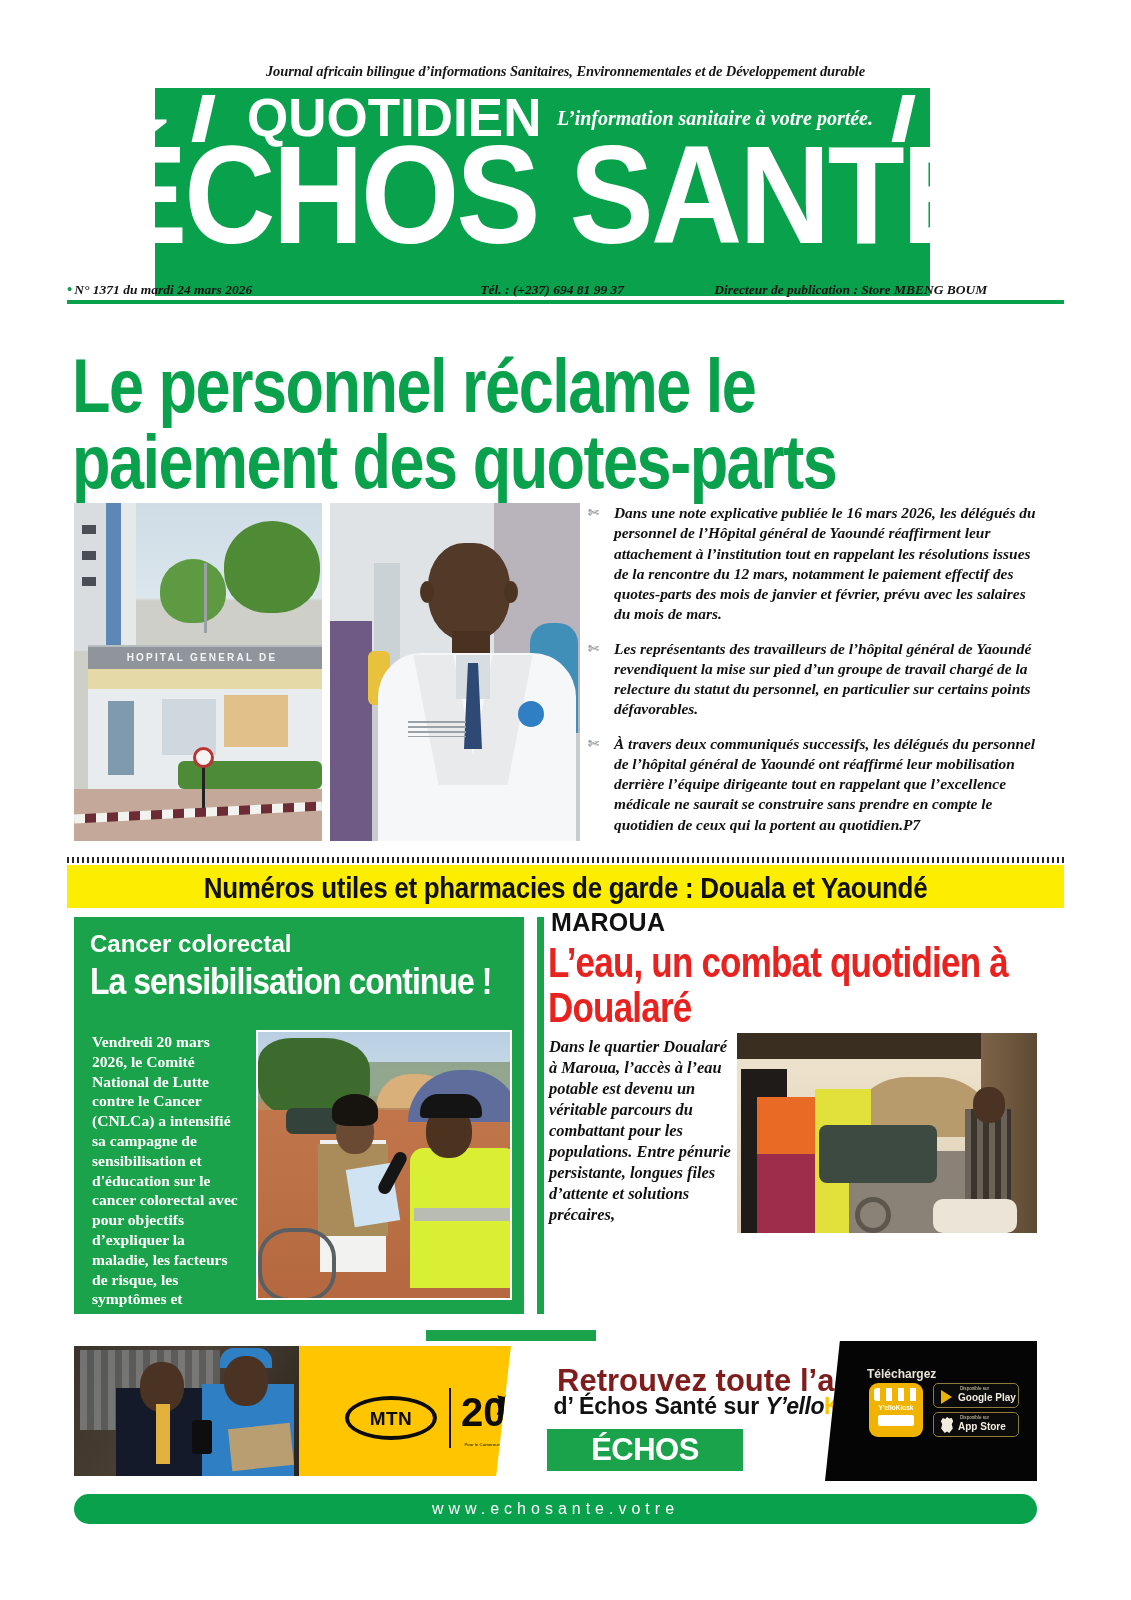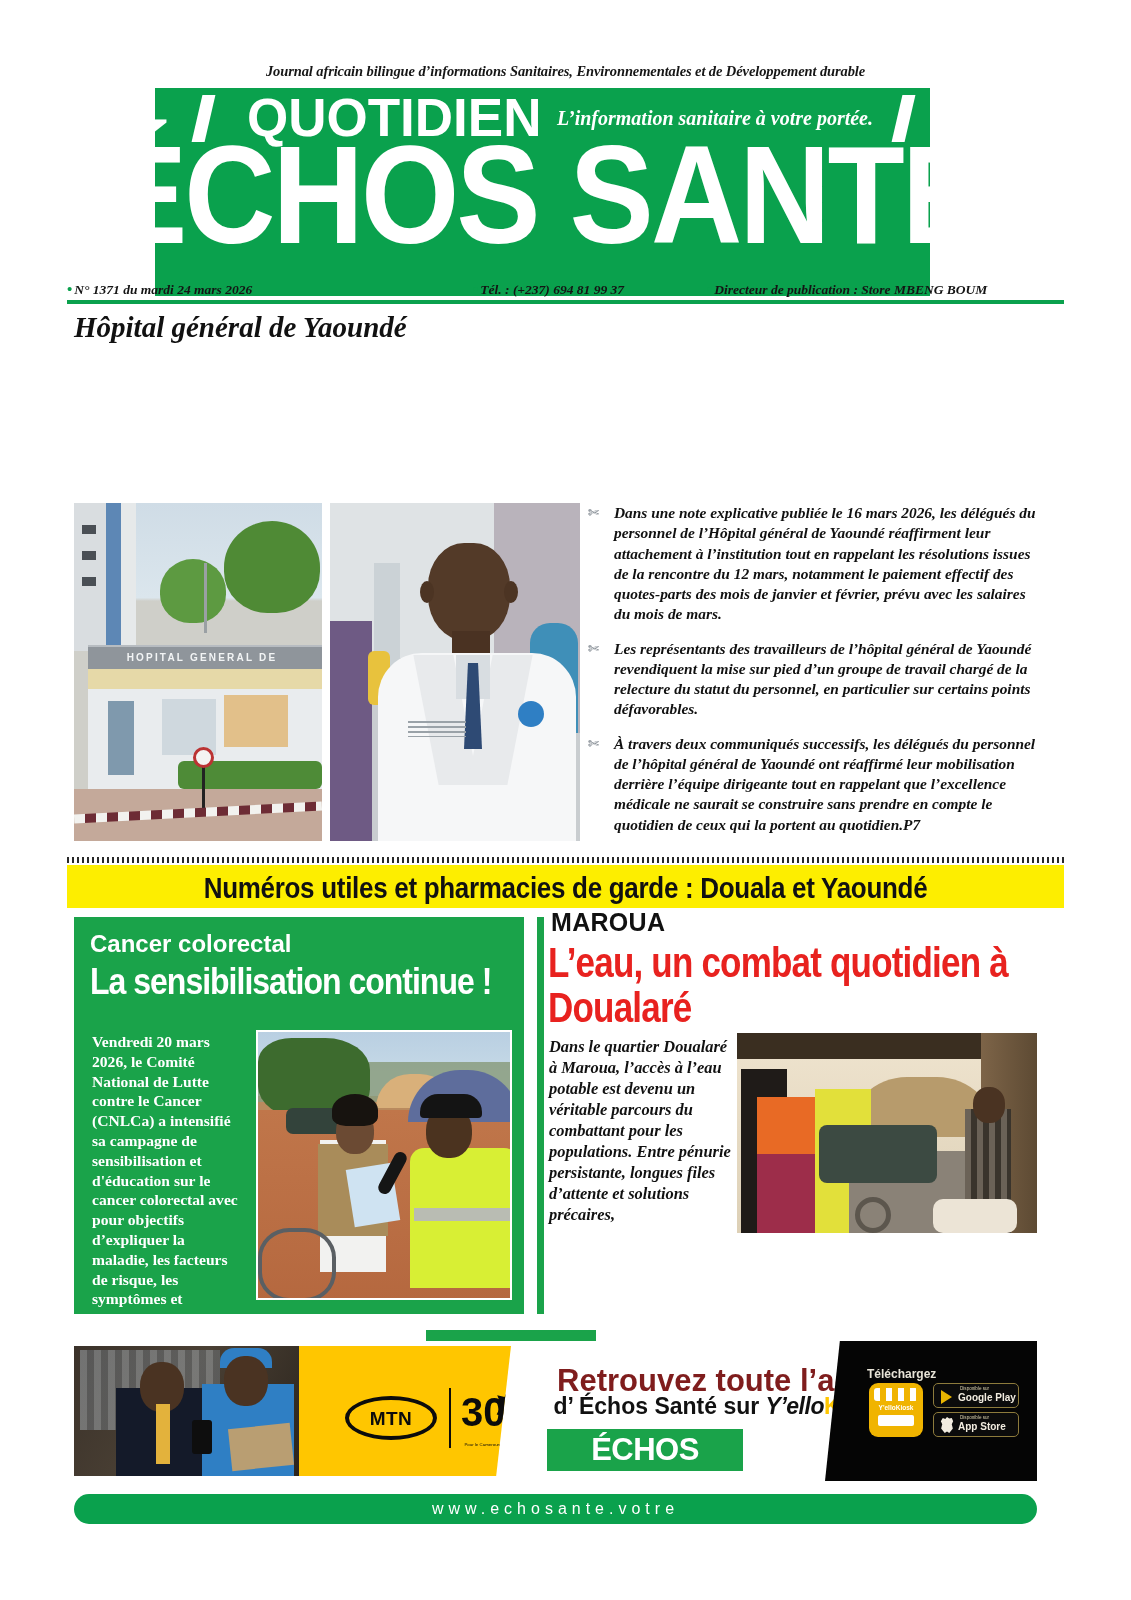--- a/index.html
+++ b/index.html
@@ -449,21 +449,24 @@
     </div>
   </div>
 
   <div class="inforow">
     <div class="info-item info-a">N° 1371 du mardi 24 mars 2026</div>
     <div class="info-item info-b">Tél. : (+237) 694 81 99 37</div>
     <div class="info-item info-c">Directeur de publication : Store MBENG BOUM</div>
   </div>
   <div class="rule-green"></div>
 
-  <div class="kicker">Hôpital général de Yaoundé</div>
+  <div class="headline">
+    <span class="hl-line">Le personnel réclame le</span>
+    <span class="hl-line hl2">paiement des quotes-parts</span>
+  </div>
 
   <div class="photo photo-hosp">
     <div class="hp-sky"></div>
     <div class="hp-bldgL"></div>
     <div class="hp-win" style="left:8px;top:22px;"></div>
     <div class="hp-win" style="left:8px;top:48px;"></div>
     <div class="hp-win" style="left:8px;top:74px;"></div>
     <div class="hp-tree" style="left:150px;top:18px;width:96px;height:92px;"></div>
     <div class="hp-tree" style="left:86px;top:56px;width:66px;height:64px;background:#5d9a41;"></div>
     <div class="hp-pole"></div>
@@ -581,21 +584,21 @@
       <div class="ap-boubou"></div>
       <div class="ap-cap"></div>
       <div class="ap-head2"></div>
       <div class="ap-paper"></div>
       <div class="ap-phone"></div>
     </div>
 
     <div class="ad-yellow">
       <div class="mtn-logo">MTN</div>
       <div class="mtn-div"></div>
-      <div class="mtn-20">30</div>
+      <div class="mtn-20">20</div>
       <div class="mtn-cam"></div>
       <div class="mtn-sub">Pour le Cameroun depuis 1­­2000</div>
     </div>
 
     <div class="ad-text1">Retrouvez toute l’actu</div>
     <div class="ad-text2"><span>d’ Échos Santé sur </span><span class="yello">Y’ello</span><span class="kiosk">Kiosk</span></div>
     <div class="ad-logo">ÉCHOS SANTÉ</div>
 
     <div class="ad-black">
       <div class="ab-dl">Téléchargez</div>

